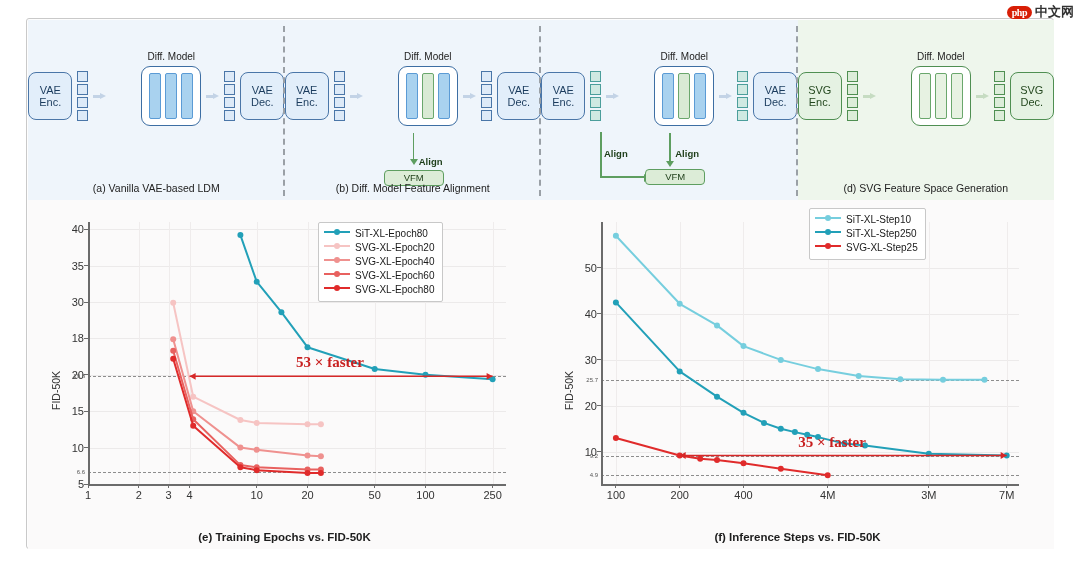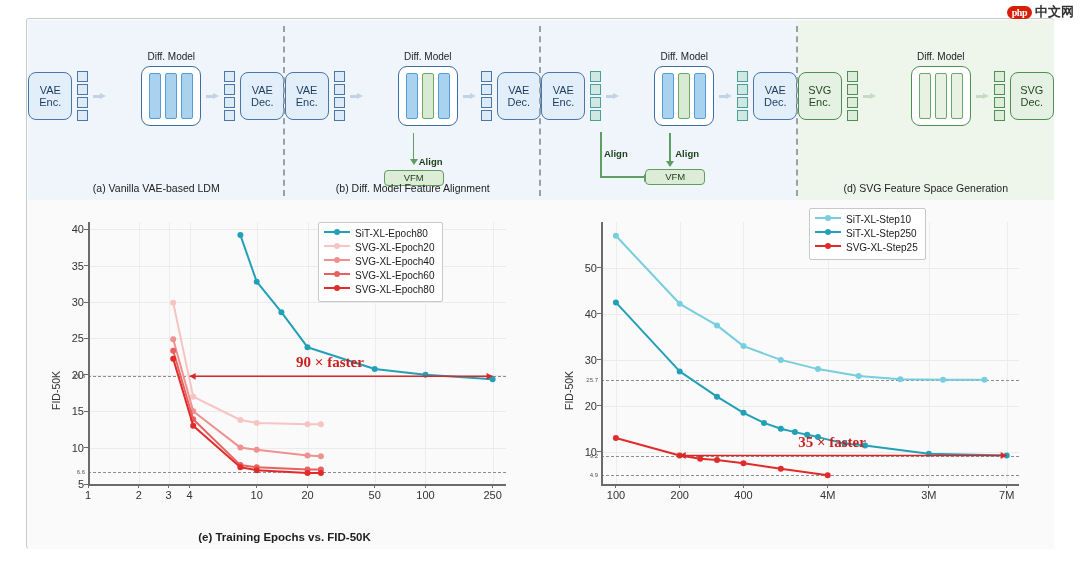--- a/index.html
+++ b/index.html
@@ -285,21 +285,21 @@
           <div class="gridline" style="top: 225.611px;"></div>
           <div class="ytick" style="top: 225.611px;">10</div>
           <div class="tickmark" style="left: -4px; top: 225.111px; width: 4px; height: 1px;"></div>
           <div class="gridline" style="top: 189.222px;"></div>
           <div class="ytick" style="top: 189.222px;">15</div>
           <div class="tickmark" style="left: -4px; top: 188.722px; width: 4px; height: 1px;"></div>
           <div class="gridline" style="top: 152.833px;"></div>
           <div class="ytick" style="top: 152.833px;">20</div>
           <div class="tickmark" style="left: -4px; top: 152.333px; width: 4px; height: 1px;"></div>
           <div class="gridline" style="top: 116.444px;"></div>
-          <div class="ytick" style="top: 116.444px;">25</div>
+          <div class="ytick" style="top: 116.444px;">18</div>
           <div class="tickmark" style="left: -4px; top: 115.944px; width: 4px; height: 1px;"></div>
           <div class="gridline" style="top: 80.0556px;"></div>
           <div class="ytick" style="top: 80.0556px;">30</div>
           <div class="tickmark" style="left: -4px; top: 79.5556px; width: 4px; height: 1px;"></div>
           <div class="gridline" style="top: 43.6667px;"></div>
           <div class="ytick" style="top: 43.6667px;">35</div>
           <div class="tickmark" style="left: -4px; top: 43.1667px; width: 4px; height: 1px;"></div>
           <div class="gridline" style="top: 7.27778px;"></div>
           <div class="ytick" style="top: 7.27778px;">40</div>
           <div class="tickmark" style="left: -4px; top: 6.77778px; width: 4px; height: 1px;"></div>
@@ -372,21 +372,21 @@
             <circle cx="152.4" cy="245.3" r="3" fill="#e02b2b"></circle>
             <circle cx="168.7" cy="248.2" r="3" fill="#e02b2b"></circle>
             <circle cx="219.5" cy="251.1" r="3" fill="#e02b2b"></circle>
             <circle cx="232.9" cy="251.1" r="3" fill="#e02b2b"></circle>
           </svg>
           <svg class="series" width="418" height="264">
             <path d="M101.59416939949874 154.2888888888889 L404.63861900791244 154.2888888888889" stroke="#d62828" stroke-width="1.6" fill="none"></path>
             <path d="M101.59416939949874 154.2888888888889 l6 -3.4 l0 6.8 z" fill="#d62828"></path>
             <path d="M404.63861900791244 154.2888888888889 l-6 -3.4 l0 6.8 z" fill="#d62828"></path>
           </svg>
-          <div class="annot" style="left: 208.116px; top: 132.289px;">90 × faster</div>
+          <div class="annot" style="left: 208.116px; top: 132.289px;">53 × faster</div>
         </div>
       <div class="axis-title">(e) Training Epochs vs. FID-50K</div>
       <div class="legend" id="legE" style="left:290px;top:22px;">
           <div class="row">
             <span class="swatch">
               <i style="background: rgb(34, 160, 184);"></i>
               <b style="background: rgb(34, 160, 184);"></b>
             </span>
             <span>SiT-XL-Epoch80</span>
           </div>
@@ -500,20 +500,21 @@
             <circle cx="179.8" cy="246.8" r="3" fill="#e02b2b"></circle>
             <circle cx="226.7" cy="253.3" r="3" fill="#e02b2b"></circle>
           </svg>
           <svg class="series" width="418" height="264">
             <path d="M78.7027941416008 233.50175438596492 L405.7179970298693 233.50175438596492" stroke="#d62828" stroke-width="1.6" fill="none"></path>
             <path d="M78.7027941416008 233.50175438596492 l6 -3.4 l0 6.8 z" fill="#d62828"></path>
             <path d="M405.7179970298693 233.50175438596492 l-6 -3.4 l0 6.8 z" fill="#d62828"></path>
           </svg>
           <div class="annot" style="left: 197.21px; top: 211.502px;">35 × faster</div>
         </div>
+      <div class="axis-title">(f) Inference Steps vs. FID-50K</div>
       <div class="legend" id="legF" style="left:268px;top:8px;">
           <div class="row">
             <span class="swatch">
               <i style="background: rgb(118, 206, 222);"></i>
               <b style="background: rgb(118, 206, 222);"></b>
             </span>
             <span>SiT-XL-Step10</span>
           </div>
           <div class="row">
             <span class="swatch">

